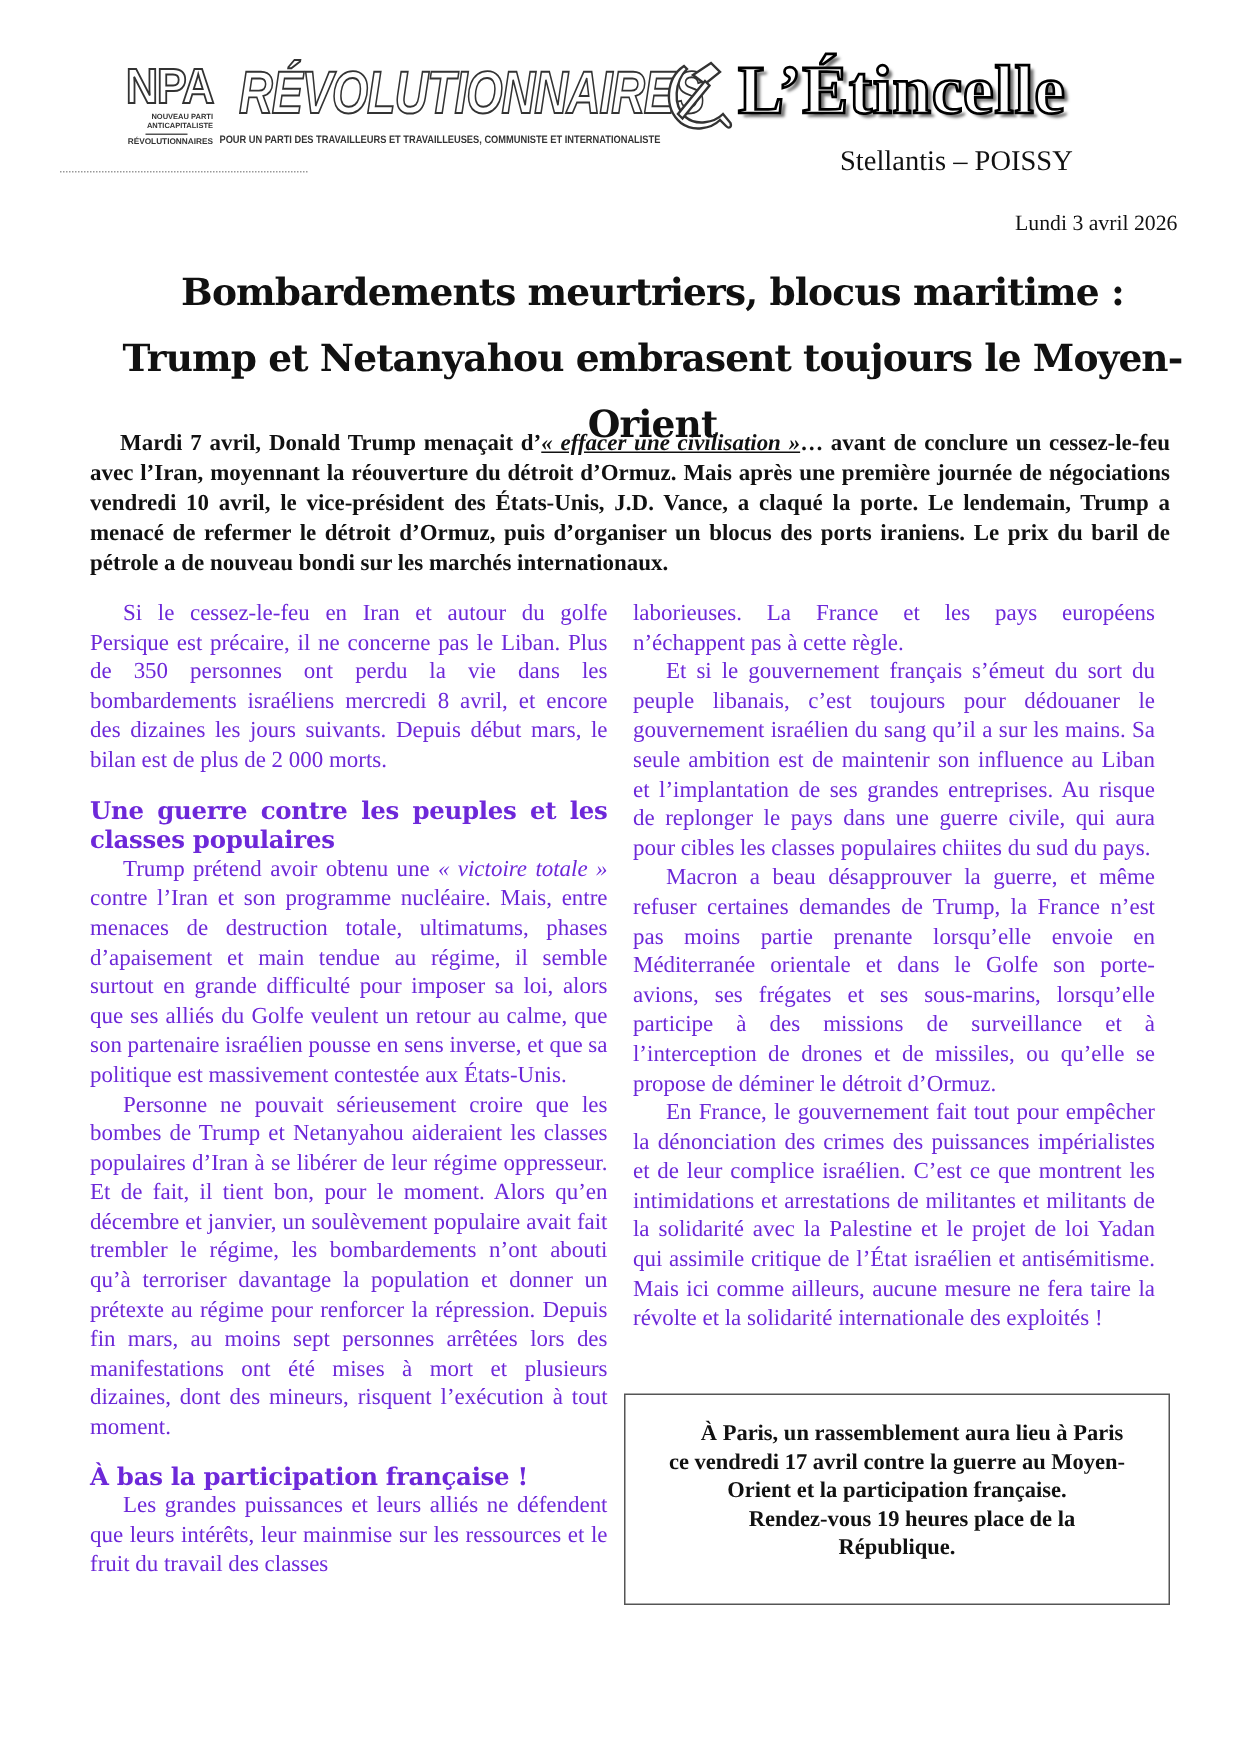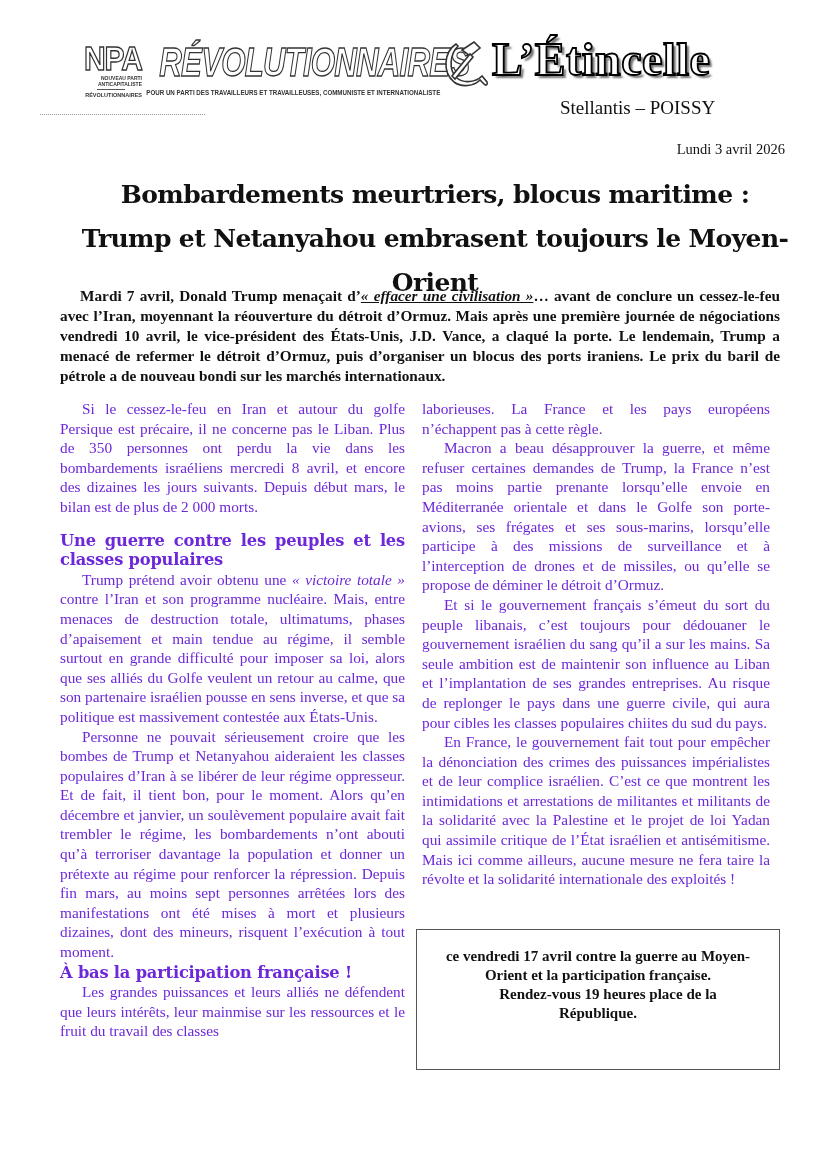--- a/index.html
+++ b/index.html
@@ -70,31 +70,32 @@
 
 <div class="abs main-title">Bombardements meurtriers, blocus maritime : Trump et Netanyahou embrasent toujours le Moyen-Orient</div>
 
 <div class="abs lead"><span>Mardi 7 avril, Donald Trump menaçait d’</span><i>« effacer une civilisation »</i><span>… avant de conclure un cessez-le-feu avec l’Iran, moyennant la réouverture du détroit d’Ormuz. Mais après une première journée de négociations vendredi 10 avril, le vice-président des États-Unis, J.D. Vance, a claqué la porte. Le lendemain, Trump a menacé de refermer le détroit d’Ormuz, puis d’organiser un blocus des ports iraniens. Le prix du baril de pétrole a de nouveau bondi sur les marchés internationaux.</span></div>
 
 <div class="abs col col-left">
   <p>Si le cessez-le-feu en Iran et autour du golfe Persique est précaire, il ne concerne pas le Liban. Plus de 350 personnes ont perdu la vie dans les bombardements israéliens mercredi 8 avril, et encore des dizaines les jours suivants. Depuis début mars, le bilan est de plus de 2 000 morts.</p>
   <h2>Une guerre contre les peuples et les classes populaires</h2>
   <p><span>Trump prétend avoir obtenu une </span><i>« victoire totale »</i><span> contre l’Iran et son programme nucléaire. Mais, entre menaces de destruction totale, ultimatums, phases d’apaisement et main tendue au régime, il semble surtout en grande difficulté pour imposer sa loi, alors que ses alliés du Golfe veulent un retour au calme, que son partenaire israélien pousse en sens inverse, et que sa politique est massivement contestée aux États-Unis.</span></p>
   <p>Personne ne pouvait sérieusement croire que les bombes de Trump et Netanyahou aideraient les classes populaires d’Iran à se libérer de leur régime oppresseur. Et de fait, il tient bon, pour le moment. Alors qu’en décembre et janvier, un soulèvement populaire avait fait trembler le régime, les bombardements n’ont abouti qu’à terroriser davantage la population et donner un prétexte au régime pour renforcer la répression. Depuis fin mars, au moins sept personnes arrêtées lors des manifestations ont été mises à mort et plusieurs dizaines, dont des mineurs, risquent l’exécution à tout moment.</p>
-  <h2 style="margin-top:1px">À bas la participation française !</h2>
+  <h2 style="margin-top:13px">À bas la participation française !</h2>
   <p>Les grandes puissances et leurs alliés ne défendent que leurs intérêts, leur mainmise sur les ressources et le fruit du travail des classes</p>
 </div>
 
 <div class="abs col col-right">
   <p style="text-indent:0">laborieuses. La France et les pays européens n’échappent pas à cette règle.</p>
+  <p>Et si le gouvernement français s’émeut du sort du peuple libanais, c’est toujours pour dédouaner le gouvernement israélien du sang qu’il a sur les mains. Sa seule ambition est de maintenir son influence au Liban et l’implantation de ses grandes entreprises. Au risque de replonger le pays dans une guerre civile, qui aura pour cibles les classes populaires chiites du sud du pays.</p>
   <p>Macron a beau désapprouver la guerre, et même refuser certaines demandes de Trump, la France n’est pas moins partie prenante lorsqu’elle envoie en Méditerranée orientale et dans le Golfe son porte-avions, ses frégates et ses sous-marins, lorsqu’elle participe à des missions de surveillance et à l’interception de drones et de missiles, ou qu’elle se propose de déminer le détroit d’Ormuz.</p>
-  <p>Et si le gouvernement français s’émeut du sort du peuple libanais, c’est toujours pour dédouaner le gouvernement israélien du sang qu’il a sur les mains. Sa seule ambition est de maintenir son influence au Liban et l’implantation de ses grandes entreprises. Au risque de replonger le pays dans une guerre civile, qui aura pour cibles les classes populaires chiites du sud du pays.</p>
   <p>En France, le gouvernement fait tout pour empêcher la dénonciation des crimes des puissances impérialistes et de leur complice israélien. C’est ce que montrent les intimidations et arrestations de militantes et militants de la solidarité avec la Palestine et le projet de loi Yadan qui assimile critique de l’État israélien et antisémitisme. Mais ici comme ailleurs, aucune mesure ne fera taire la révolte et la solidarité internationale des exploités !</p>
 </div>
 
 <div class="abs box">
   <div class="box-body">
+    <div class="l1">À Paris, un rassemblement aura lieu à Paris</div>
     <div>ce vendredi 17 avril contre la guerre au Moyen-</div>
     <div>Orient et la participation française.</div>
     <div class="l1">Rendez-vous 19 heures place de la</div>
     <div>République.</div>
   </div>
 </div>
 
 </body></html>

